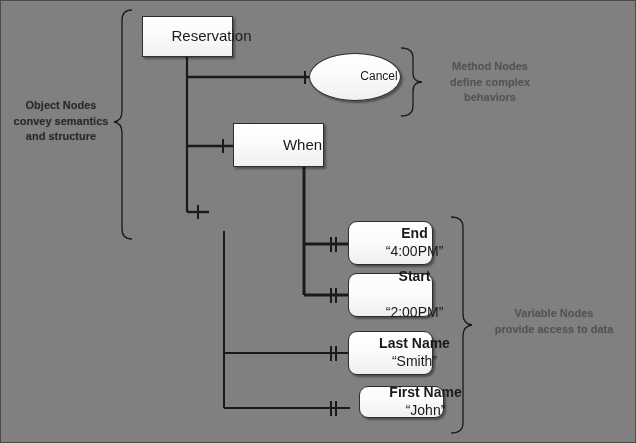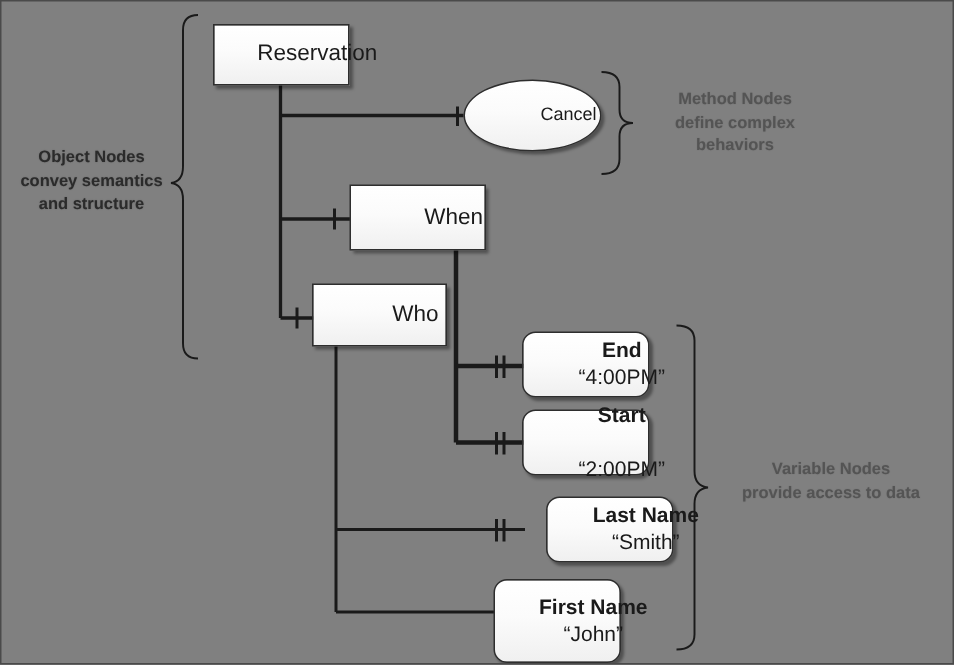--- a/index.html
+++ b/index.html
@@ -133,44 +133,41 @@
   </svg>
 
   <div class="node obj-node" style="left:141px; top:15px; width:91px; height:41px;">
     <span class="line1">Reservation</span>
   </div>
 
   <div class="node obj-node" style="left:232px; top:122px; width:91px; height:44px;">
     <span class="line1">When</span>
   </div>
 
-  <div class="node obj-node" style="left:207px; top:188px; width:90px; height:42px;">
-    <span class="line1">Who</span>
-  </div>
 
   <div class="node method-node" style="left:308px; top:52px; width:92px; height:48px;">
     <span class="line1">Cancel</span>
   </div>
 
   <div class="node var-node" style="left:347px; top:220px; width:85px; height:44px;">
     <span class="line1">End</span>
     <span class="line2">“4:00PM”</span>
   </div>
 
   <div class="node var-node" style="left:347px; top:272px; width:85px; height:44px;gap:18px;">
     <span class="line1">Start</span>
     <span class="line2">“2:00PM”</span>
   </div>
 
-  <div class="node var-node" style="left:363px; top:330px; width:85px; height:44px;">
+  <div class="node var-node" style="left:347px; top:330px; width:85px; height:44px;">
     <span class="line1">Last Name</span>
     <span class="line2">“Smith”</span>
   </div>
 
-  <div class="node var-node" style="left:328px; top:385px; width:85px; height:56px;">
+  <div class="node var-node" style="left:358px; top:385px; width:85px; height:32px;">
     <span class="line1">First Name</span>
     <span class="line2">“John”</span>
   </div>
 
   <div class="annot muted" style="left:435px; top:58px; width:108px;">
     <div>Method Nodes</div>
     <div>define complex</div>
     <div>behaviors</div>
   </div>
 

